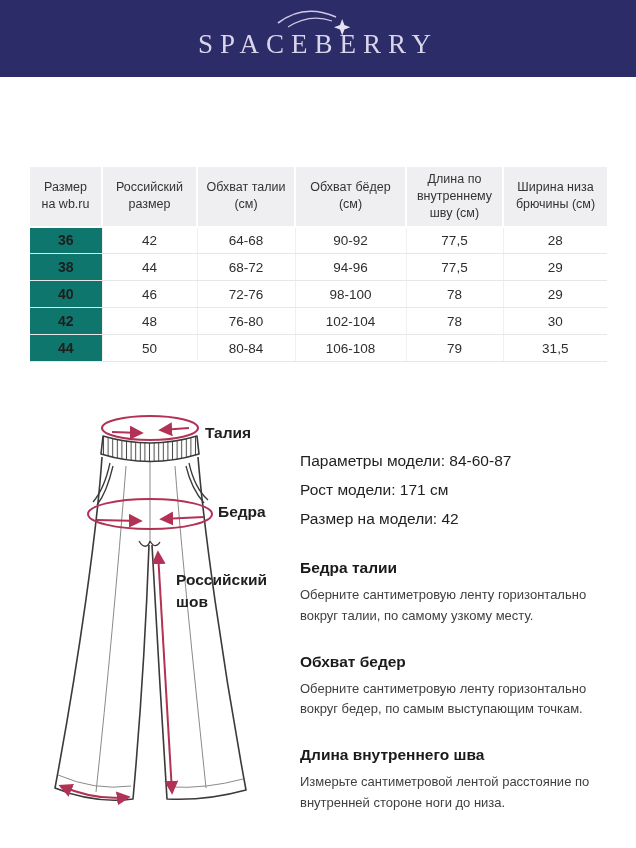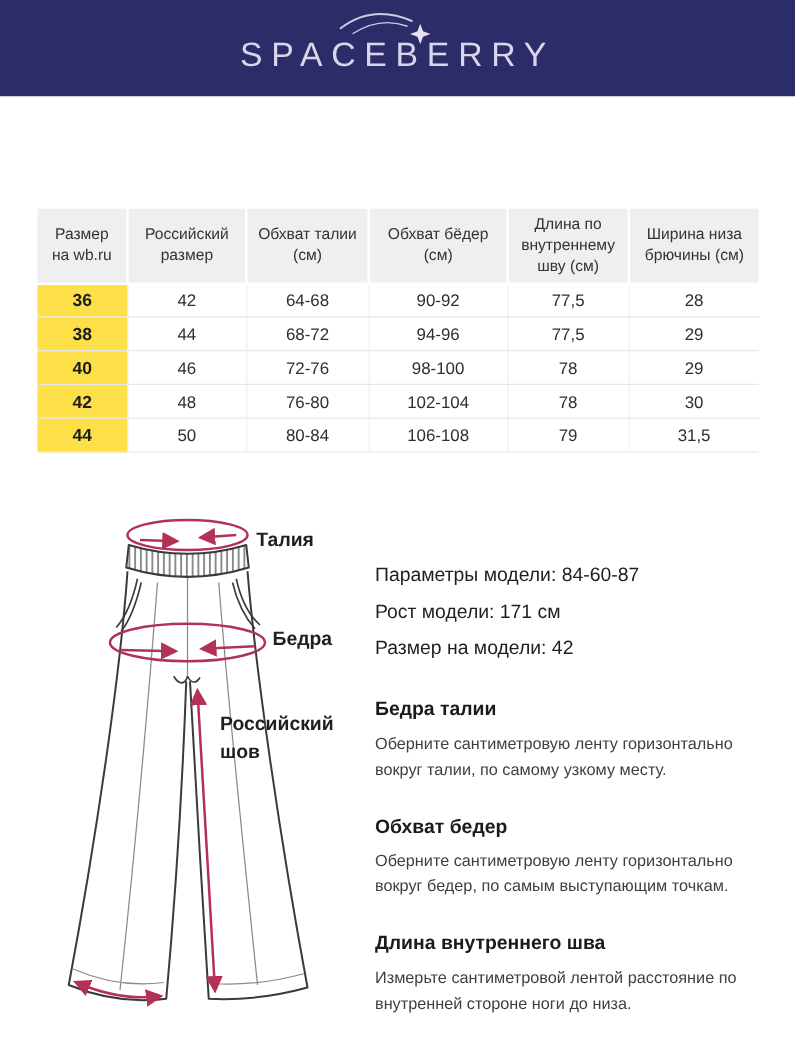--- a/index.html
+++ b/index.html
@@ -11,21 +11,21 @@
   }
 
   
   .banner {
     position:absolute; left:0; top:0; width:636px; height:77px;
     background:#2c2c68; display:flex; align-items:center; justify-content:center;
   }
   .logo-wrap { position:relative; display:flex; align-items:center; }
   .logo-text {
     color:#d9d5ea; font-size:27px; font-weight:300; letter-spacing:7px;
-    font-family:Liberation Sans, sans-serif; margin-top:12px;
+    font-family:Liberation Serif, serif; margin-top:12px;
   }
   .comet { position:absolute; left:76px; top:-16px; width:90px; height:40px; }
 
   
   .size-table {
     position:absolute; left:30px; top:167px; width:577px;
     border-collapse:collapse; table-layout:fixed;
     font-size:13px; color:#333;
   }
   .size-table th {
@@ -33,21 +33,21 @@
     height:57px; vertical-align:middle; text-align:center; padding:4px 6px;
     border-left:2px solid #ffffff; border-bottom:2px solid #ffffff;
   }
   .size-table th:first-child { border-left:none;text-align:center; }
   .size-table td {
     height:27px; text-align:center; vertical-align:middle;
     font-size:13.5px; color:#2e2e2e;
     border-bottom:1px solid #e7e7ea; border-left:1px solid #f0f0f3;
   }
   .size-table td:first-child {
-    background:#fde047; font-weight:bold; color:#1d1d1d; font-size:14px;
+    background:#0f766e; font-weight:bold; color:#1d1d1d; font-size:14px;
     border-left:none;
   }
   .col-c1{width:72px;} .col-c2{width:95px;} .col-c3{width:98px;}
   .col-c4{width:111px;} .col-c5{width:97px;} .col-c6{width:104px;}
 
   
   .diagram-svg { position:absolute; left:20px; top:398px; width:280px; height:450px; }
   .diag-label {
     position:absolute; font-size:15.5px; color:#1f1f1f; font-weight:700;
     line-height:1.4; white-space:pre-line;

